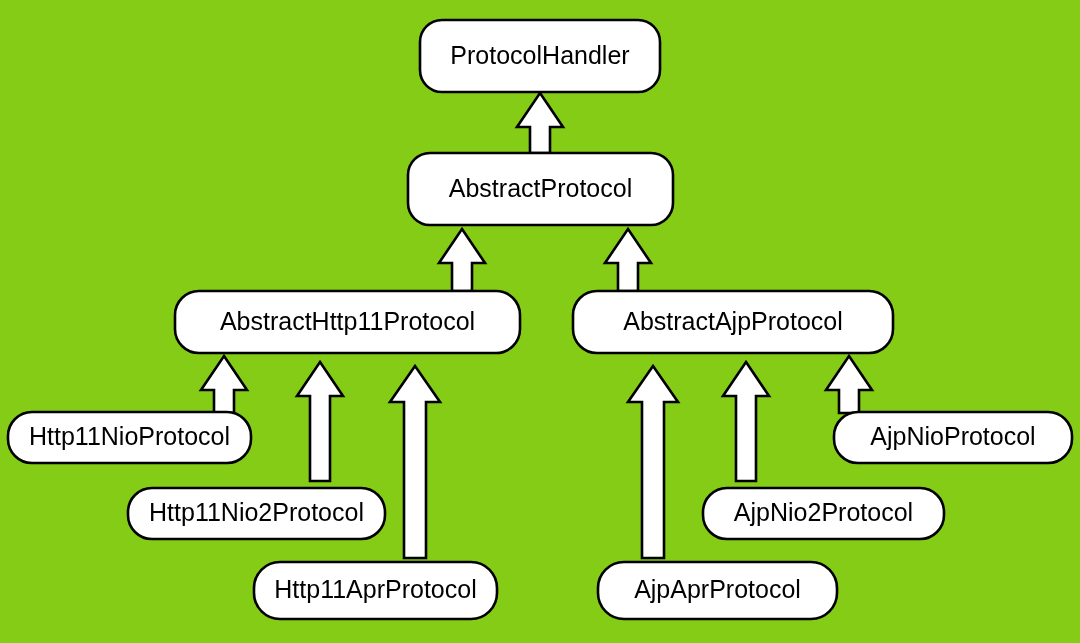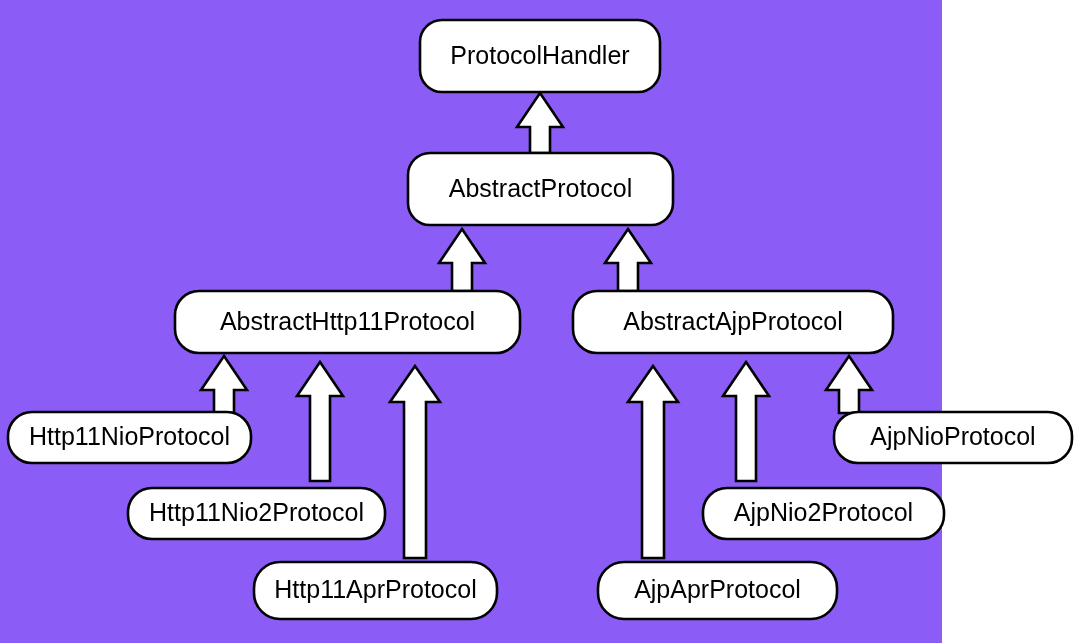--- a/index.html
+++ b/index.html
@@ -9,23 +9,23 @@
     background: #ffffff;
   }
   body {
     width: 1080px;
     height: 643px;
     font-family: "Liberation Sans", sans-serif;
     overflow: hidden;
   }
   #diagram-root {
     position: relative;
-    width: 942px;
+    width: 1080px;
     height: 643px;
-    background: #8b5cf6;
+    background: #84cc16;
   }
   svg#uml-canvas {
     display: block;
     width: 1080px;
     height: 643px;
   }
   .node-box {
     fill: #ffffff;
     stroke: #000000;
     stroke-width: 2.6;

